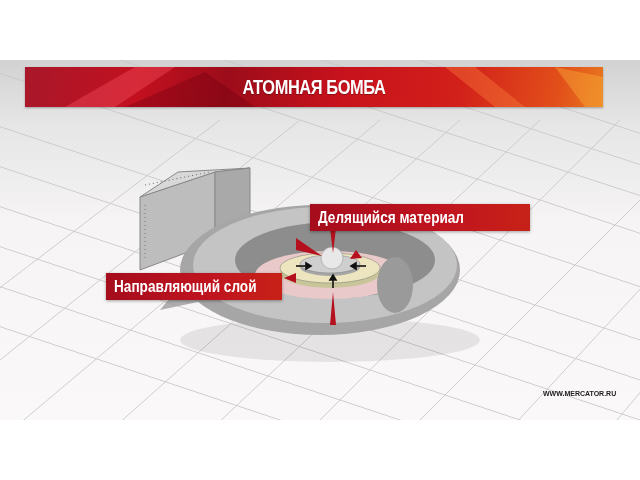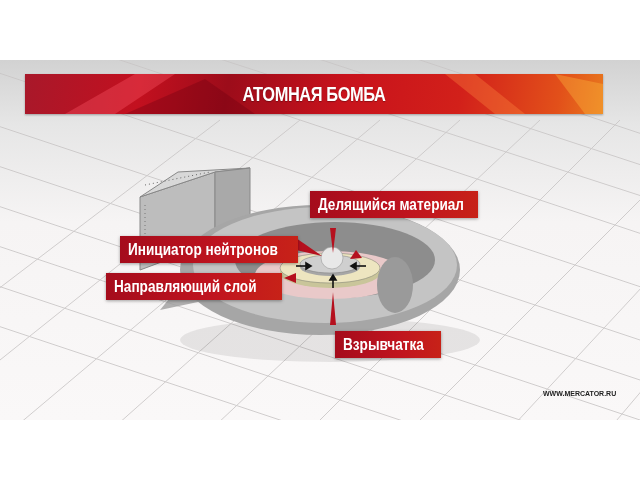--- a/index.html
+++ b/index.html
@@ -1,20 +1,20 @@
 <!DOCTYPE html>
 <html><head>
 <meta charset="utf-8">
 <style>
   html,body{margin:0;padding:0;}
   body{width:640px;height:480px;background:#ffffff;position:relative;overflow:hidden;font-family:"Liberation Sans",sans-serif;}
   .frame{position:absolute;left:0;top:60px;width:640px;height:360px;overflow:hidden;
     background:linear-gradient(180deg,#d2d2d2 0%,#e6e6e6 18%,#f6f4f4 45%,#faf8f8 100%);}
   .grid{position:absolute;left:0;top:0;width:640px;height:360px;}
-  .banner{position:absolute;left:25px;top:14px;width:578px;height:40px;
+  .banner{position:absolute;left:25px;top:7px;width:578px;height:40px;
     background:linear-gradient(100deg,#a8182a 0%,#c3101f 20%,#9c0c1a 35%,#c8121c 55%,#d2201a 75%,#e2501a 92%,#e8781e 100%);
     box-shadow:0 1px 2px rgba(0,0,0,.3);text-decoration:underline;}
   .banner .facet{position:absolute;top:0;height:40px;opacity:.35;}
   .banner-title{position:absolute;left:0;right:0;top:0;height:40px;line-height:40px;text-align:center;
     color:#fff;font-weight:bold;font-size:20px;letter-spacing:-0.5px;transform:scaleX(.82);text-shadow:0 1px 1px rgba(0,0,0,.3);}
   .bomb{position:absolute;left:0;top:0;width:640px;height:360px;}
   .label{position:absolute;height:27px;line-height:27px;color:#fff;font-weight:bold;font-size:16px;
     background:linear-gradient(90deg,#a50c1c 0%,#c0141f 60%,#c72218 100%);
     box-shadow:0 1px 3px rgba(0,0,0,.35);white-space:nowrap;padding:0 8px;box-sizing:border-box;}
   .label span{display:inline-block;transform:scaleX(.85);transform-origin:left center;}
@@ -93,27 +93,21 @@
 
     <ellipse cx="395" cy="225" rx="18" ry="28" fill="#9a9a9a"></ellipse>
 
     <polygon points="330,168 336,168 333,193" fill="#b5101e"></polygon>
     <polygon points="296,190 296,178 322,196" fill="#b5101e"></polygon>
     <polygon points="350,199 356,190 362,198" fill="#b5101e"></polygon>
     <polygon points="296,213 296,223 284,218" fill="#b5101e"></polygon>
     <polygon points="330,265 336,265 333,232" fill="#b5101e"></polygon>
   </svg>
 
-  <div class="label" style="left:310px;top:131px;width:168px;">
+  <div class="label" style="left:310px;top:144px;width:220px;">
     <span>Делящийся материал</span>
-  </div>
-  <div class="label" style="left:120px;top:176px;width:178px;">
-    <span>Инициатор нейтронов</span>
   </div>
   <div class="label" style="left:106px;top:213px;width:176px;text-align:right;">
     <span>Направляющий слой</span>
-  </div>
-  <div class="label" style="left:335px;top:271px;width:106px;">
-    <span>Взрывчатка</span>
   </div>
 
   <div class="watermark">WWW.MERCATOR.RU</div>
 </div>
 
 </body></html>

